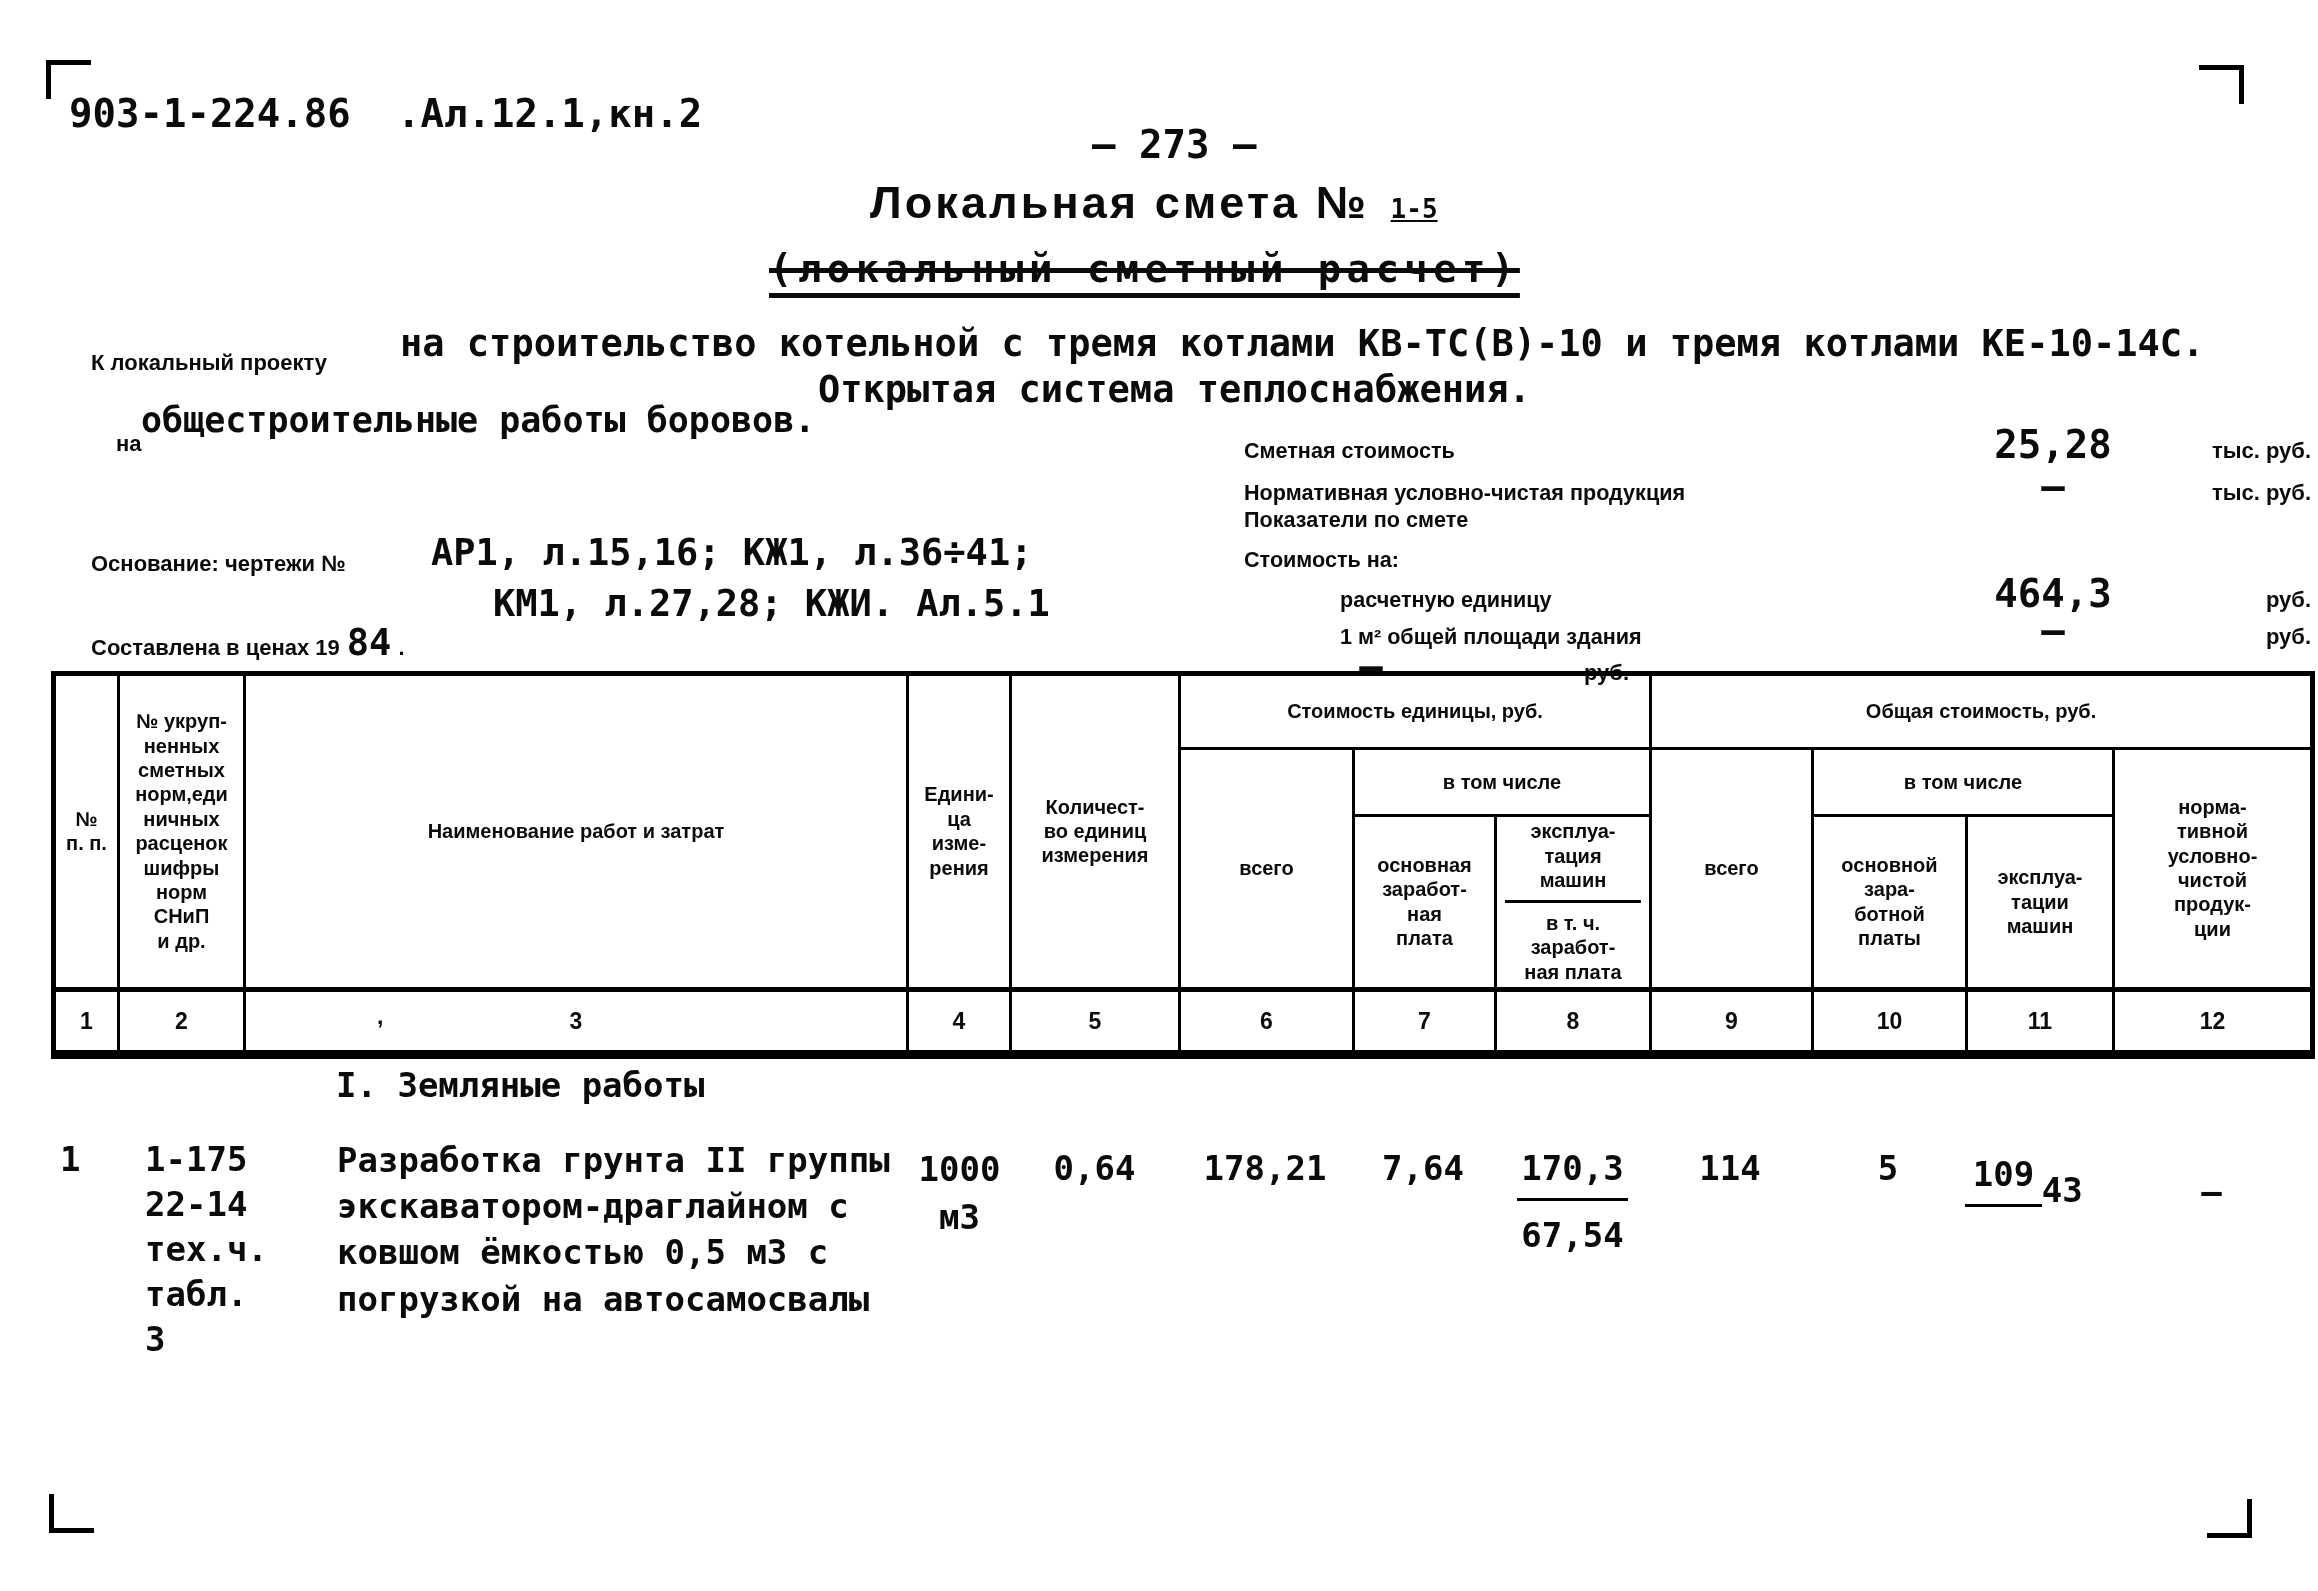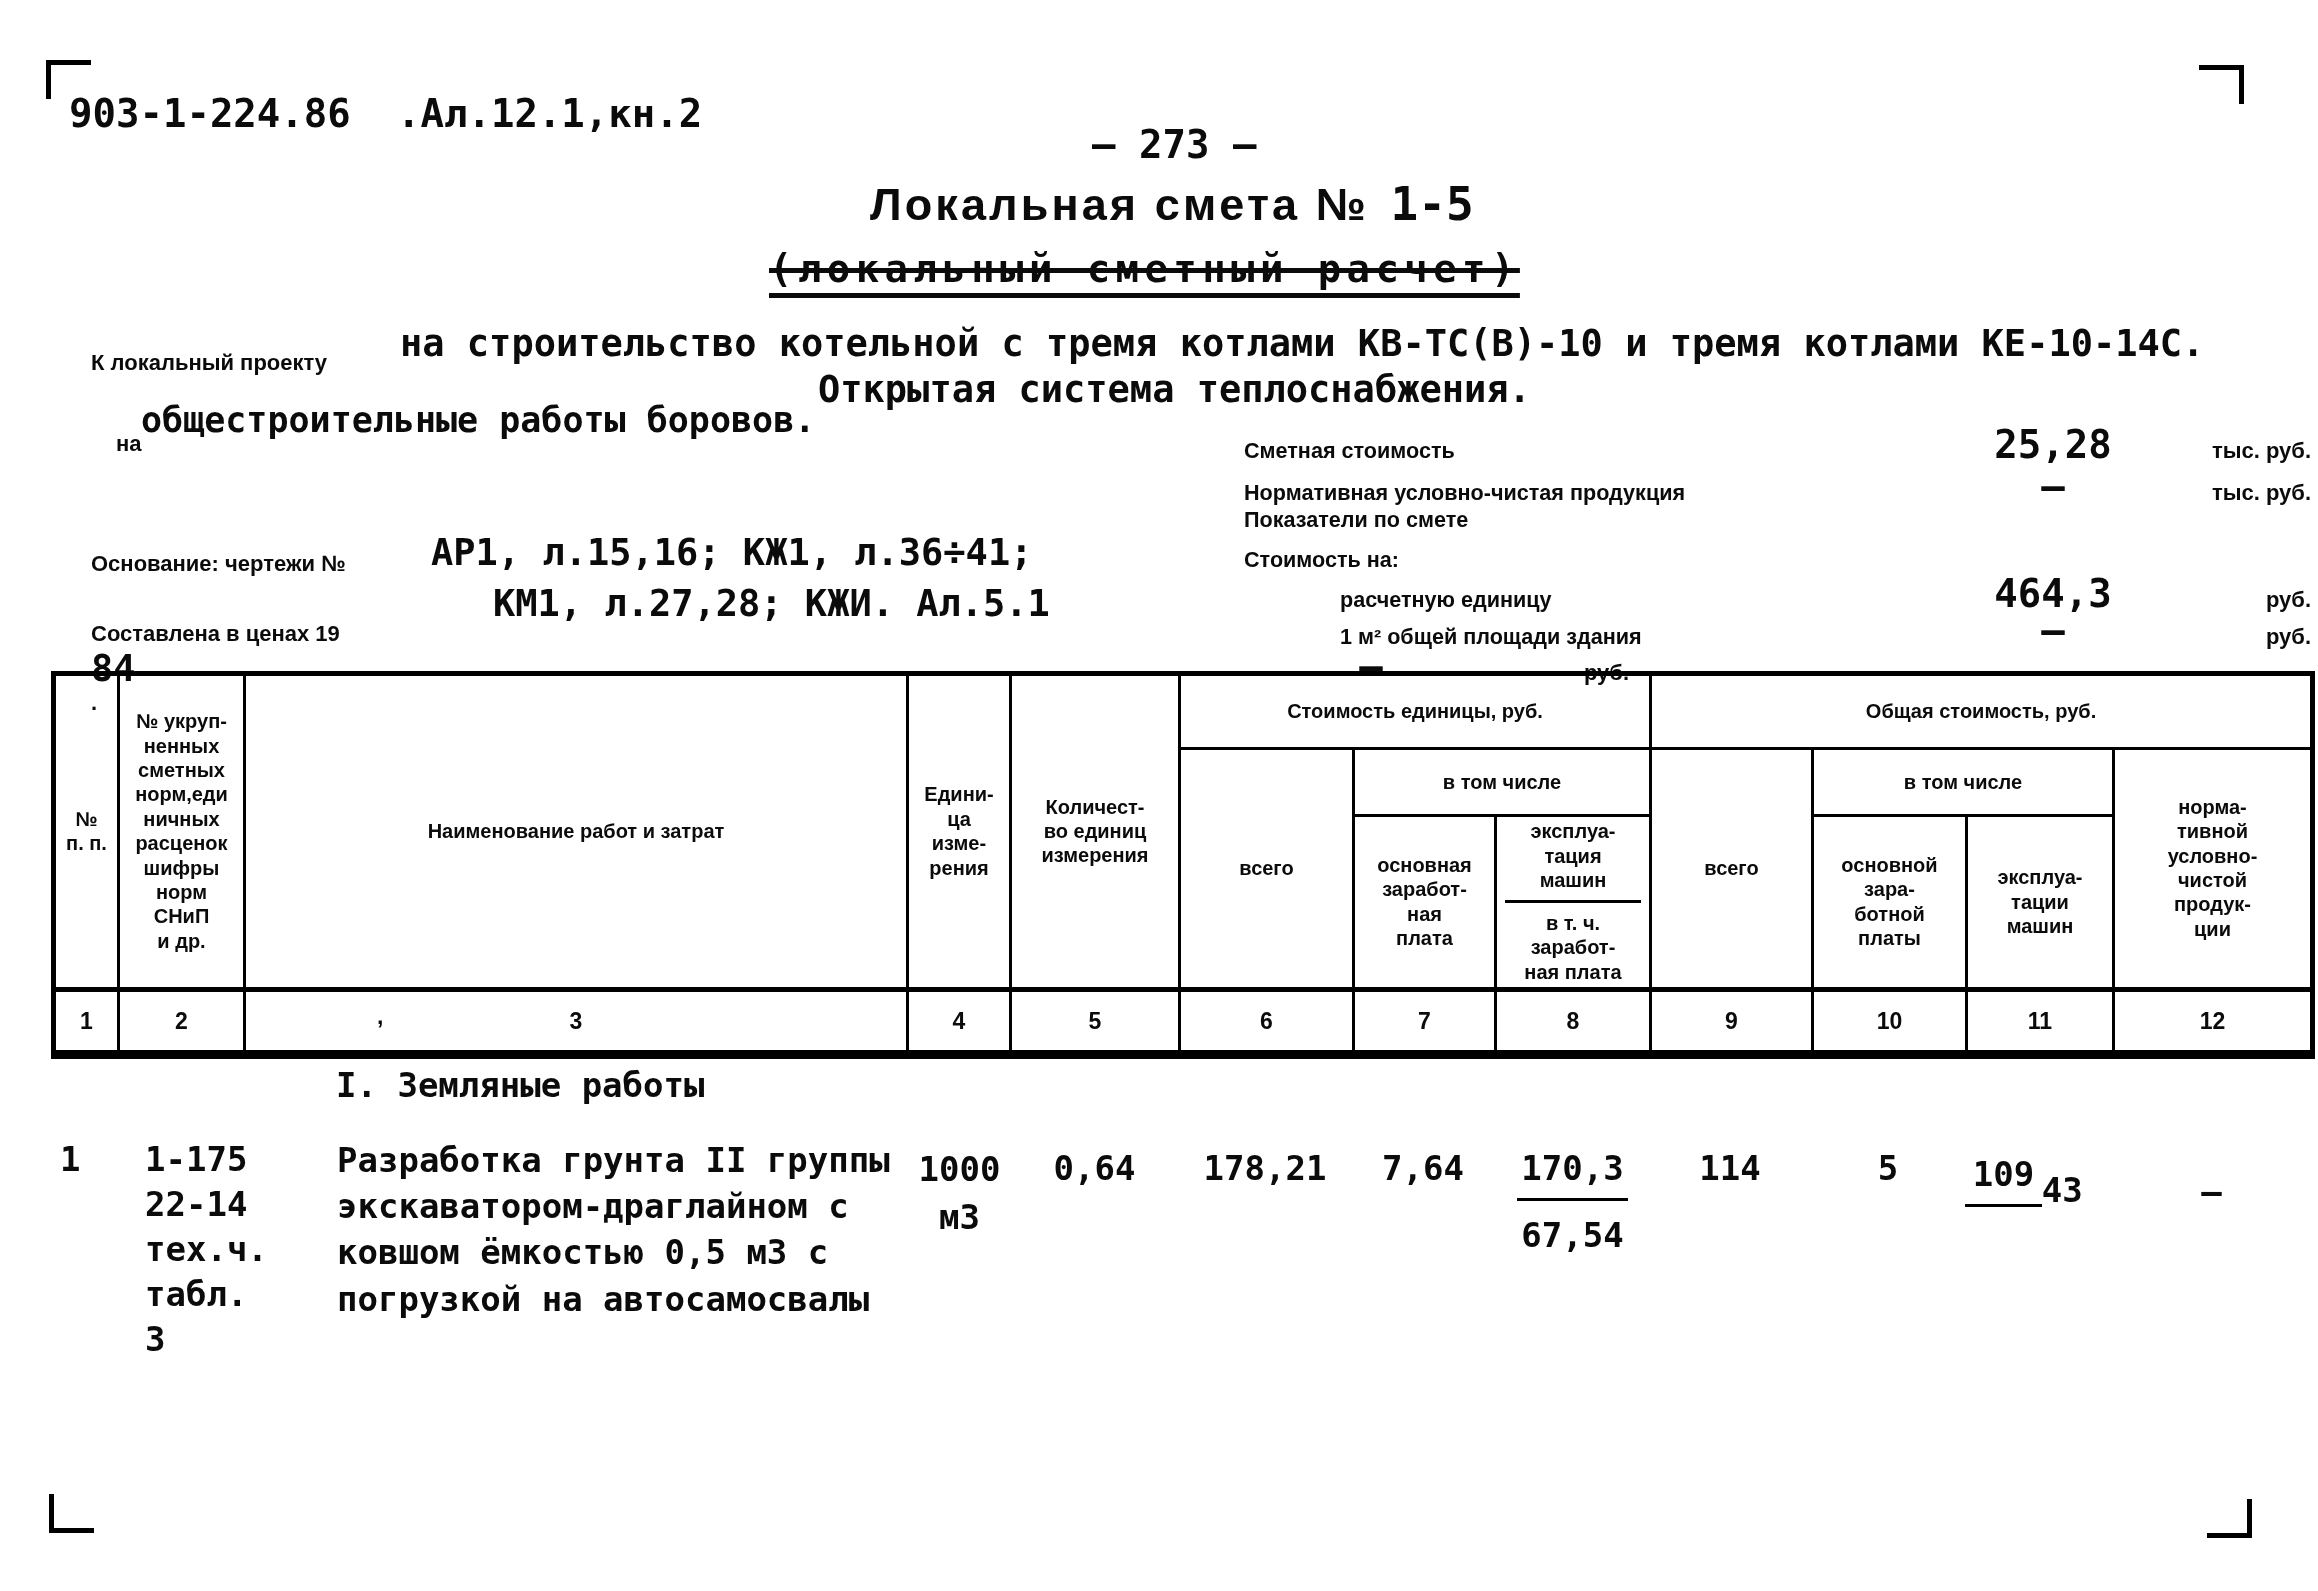--- a/index.html
+++ b/index.html
@@ -15,41 +15,41 @@
   .corner.tr{border-right:5.4px solid #000;border-top:5.4px solid #000;}
   .corner.bl{border-left:5.4px solid #000;border-bottom:5.4px solid #000;}
   .corner.br{border-right:5.4px solid #000;border-bottom:5.4px solid #000;}
 
   .doc-number{left:69px;top:91px;font-size:39px;}
   .album{left:397px;top:91px;font-size:39px;}
   .pagenum{left:1092px;top:122px;font-size:39px;}
 
   .title-row{left:870px;top:177px;display:flex;align-items:baseline;gap:21.6px;}
   .title-label{font-size:45px;letter-spacing:3.1px;}
-  .title-number{font-size:46px;}
+  .title-number{font-size:26px;text-decoration:underline;}
   .struck{left:769px;top:246px;font-size:39px;letter-spacing:5.4px;
           text-decoration-line:underline line-through;text-decoration-thickness:4.6px;text-underline-offset:10.8px;}
 
   .k-label{left:91px;top:350px;font-size:22px;}
   .proj1{left:400px;top:322px;font-size:37px;}
   .proj2{left:818px;top:368px;font-size:37px;}
   .na-label{left:116px;top:431px;font-size:22px;}
   .works{left:141px;top:400px;font-size:35px;}
 
   .cost-row{position:absolute;left:1244px;width:1067px;display:flex;align-items:baseline;height:39px;}
   .cost-label{flex:1;font-size:21.6px;}
   .cost-label.indent{padding-left:96px;}
   .cost-value{width:254px;text-align:center;font-size:39px;}
   .cost-value.dash{font-weight:900;}
   .cost-unit{width:131px;text-align:right;font-size:22px;}
 
   .basis-label{left:91px;top:551px;font-size:22px;}
   .basis1{left:431px;top:531px;font-size:37px;}
   .basis2{left:493px;top:582px;font-size:37px;}
-  .compiled{left:91px;top:621px;display:flex;align-items:baseline;gap:0;flex-direction:column;}
+  .compiled{left:91px;top:621px;display:flex;align-items:baseline;gap:7px;}
   .compiled .lbl{font-size:22px;}
   .compiled .yr{font-size:37px;}
 
   
   table.est{position:absolute;left:51px;top:671px;width:2259px;border-collapse:collapse;table-layout:fixed;
             border:5.4px solid #000;border-bottom:9.2px solid #000;}
   table.est td{border:3.1px solid #000;font-family:"Liberation Sans",sans-serif;font-weight:bold;
                font-size:20px;line-height:1.22;text-align:center;vertical-align:middle;padding:2.3px 1.5px;margin-left:37px;}
   td.h-r1{height:66px;}
   td.group{font-size:21.6px;border-bottom:7px solid #000;}

